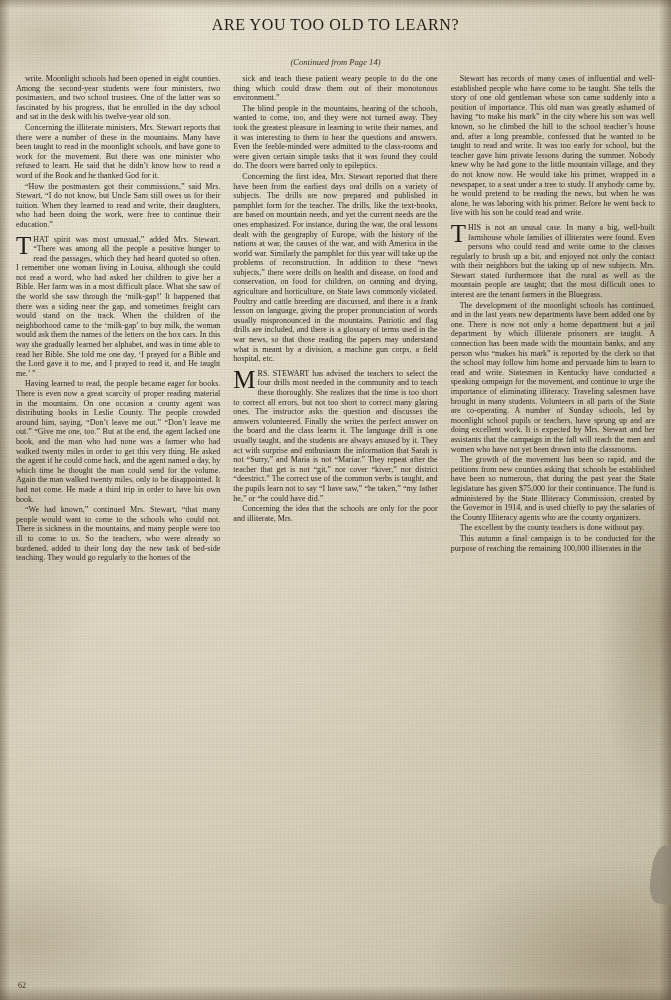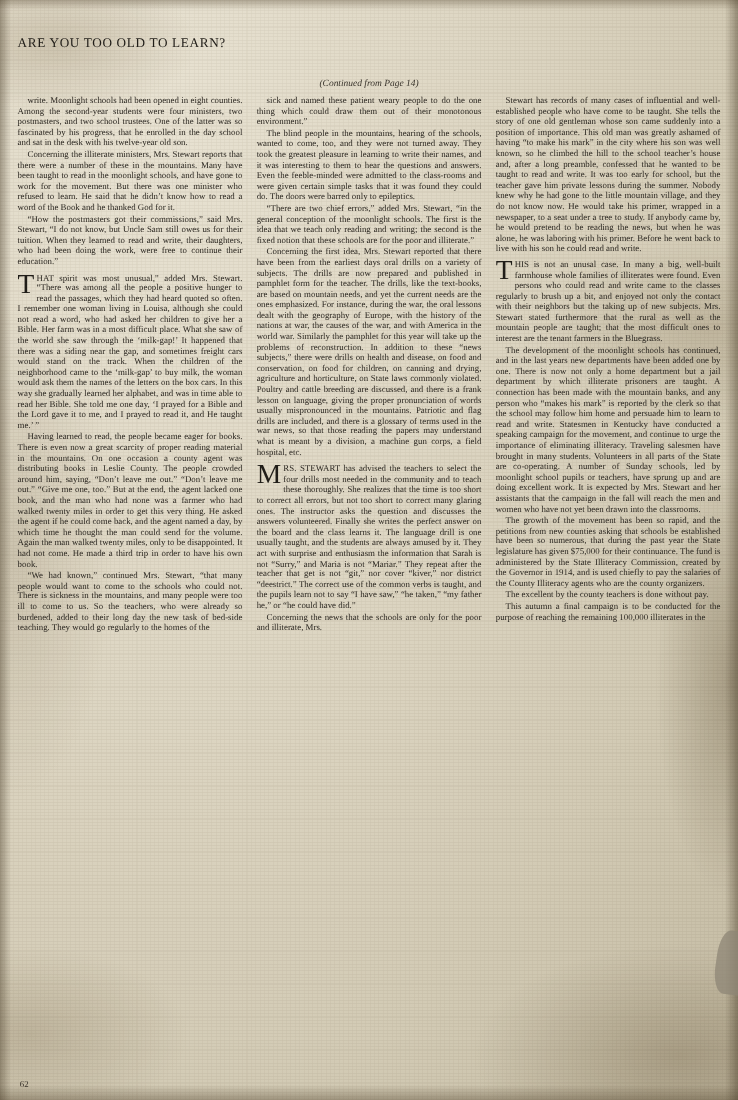--- a/index.html
+++ b/index.html
@@ -48,24 +48,25 @@
 
   .sheet {
     position: relative;
     z-index: 2;
     padding: 14px 16px 10px 16px;
     height: 100%;
     box-sizing: border-box;
   }
 
   .headline {
-    font-size: 12px;
+    text-align: center;
+    font-size: 16px;
     letter-spacing: 0.6px;
     font-weight: normal;
-    margin: 18px 0 3px 0;
+    margin: 2px 0 3px 0;
     font-family: "Liberation Serif", serif;
     color: #201d18;
   }
   .continued {
     text-align: center;
     font-size: 8.6px;
     font-style: italic;
     margin-bottom: 7px;
     color: #37322a;
     margin-top: 23px;
@@ -167,26 +168,25 @@
     <div class="columns">
       <div class="col" id="col-0">
           <p>write. Moonlight schools had been opened in eight counties. Among the second-year students were four ministers, two postmasters, and two school trustees. One of the latter was so fascinated by his progress, that he enrolled in the day school and sat in the desk with his twelve-year old son.</p>
           <p>Concerning the illiterate ministers, Mrs. Stewart reports that there were a number of these in the mountains. Many have been taught to read in the moonlight schools, and have gone to work for the movement. But there was one minister who refused to learn. He said that he didn’t know how to read a word of the Book and he thanked God for it.</p>
           <p>“How the postmasters got their commissions,” said Mrs. Stewart, “I do not know, but Uncle Sam still owes us for their tuition. When they learned to read and write, their daughters, who had been doing the work, were free to continue their education.”</p>
           <p class="dropcap"><span class="cap">T</span><span>HAT spirit was most unusual,” added Mrs. Stewart. “There was among all the people a positive hunger to read the passages, which they had heard quoted so often. I remember one woman living in Louisa, although she could not read a word, who had asked her children to give her a Bible. Her farm was in a most difficult place. What she saw of the world she saw through the ‘milk-gap!’ It happened that there was a siding near the gap, and sometimes freight cars would stand on the track. When the children of the neighborhood came to the ‘milk-gap’ to buy milk, the woman would ask them the names of the letters on the box cars. In this way she gradually learned her alphabet, and was in time able to read her Bible. She told me one day, ‘I prayed for a Bible and the Lord gave it to me, and I prayed to read it, and He taught me.’ ”</span></p>
           <p>Having learned to read, the people became eager for books. There is even now a great scarcity of proper reading material in the mountains. On one occasion a county agent was distributing books in Leslie County. The people crowded around him, saying, “Don’t leave me out.” “Don’t leave me out.” “Give me one, too.” But at the end, the agent lacked one book, and the man who had none was a farmer who had walked twenty miles in order to get this very thing. He asked the agent if he could come back, and the agent named a day, by which time he thought the man could send for the volume. Again the man walked twenty miles, only to be disappointed. It had not come. He made a third trip in order to have his own book.</p>
           <p>“We had known,” continued Mrs. Stewart, “that many people would want to come to the schools who could not. There is sickness in the mountains, and many people were too ill to come to us. So the teachers, who were already so burdened, added to their long day the new task of bed-side teaching. They would go regularly to the homes of the</p>
         </div>
       <div class="col" id="col-1">
-          <p>sick and named these patient weary people to do the one thing which could draw them out of their monotonous environment.”</p>
+          <p>sick and teach these patient weary people to do the one thing which could draw them out of their monotonous environment.”</p>
           <p>The blind people in the mountains, hearing of the schools, wanted to come, too, and they were not turned away. They took the greatest pleasure in learning to write their names, and it was interesting to them to hear the questions and answers. Even the feeble-minded were admitted to the class-rooms and were given certain simple tasks that it was found they could do. The doors were barred only to epileptics.</p>
-          <p>“There are two chief errors,” added Mrs. Stewart, “in the general conception of the moonlight schools. The first is the idea that we teach only reading and writing; the second is the fixed notion that these schools are for the poor and illiterate.”</p>
           <p>Concerning the first idea, Mrs. Stewart reported that there have been from the earliest days oral drills on a variety of subjects. The drills are now prepared and published in pamphlet form for the teacher. The drills, like the text-books, are based on mountain needs, and yet the current needs are the ones emphasized. For instance, during the war, the oral lessons dealt with the geography of Europe, with the history of the nations at war, the causes of the war, and with America in the world war. Similarly the pamphlet for this year will take up the problems of reconstruction. In addition to these “news subjects,” there were drills on health and disease, on food and conservation, on food for children, on canning and drying, agriculture and horticulture, on State laws commonly violated. Poultry and cattle breeding are discussed, and there is a frank lesson on language, giving the proper pronunciation of words usually mispronounced in the mountains. Patriotic and flag drills are included, and there is a glossary of terms used in the war news, so that those reading the papers may understand what is meant by a division, a machine gun corps, a field hospital, etc.</p>
           <p class="dropcap"><span class="cap">M</span><span>RS. STEWART has advised the teachers to select the four drills most needed in the community and to teach these thoroughly. She realizes that the time is too short to correct all errors, but not too short to correct many glaring ones. The instructor asks the question and discusses the answers volunteered. Finally she writes the perfect answer on the board and the class learns it. The language drill is one usually taught, and the students are always amused by it. They act with surprise and enthusiasm the information that Sarah is not “Surry,” and Maria is not “Mariar.” They repeat after the teacher that get is not “git,” nor cover “kiver,” nor district “deestrict.” The correct use of the common verbs is taught, and the pupils learn not to say “I have saw,” “he taken,” “my father he,” or “he could have did.”</span></p>
-          <p>Concerning the news that the schools are only for the poor and illiterate, Mrs.</p>
+          <p>Concerning the idea that the schools are only for the poor and illiterate, Mrs.</p>
         </div>
       <div class="col" id="col-2">
           <p>Stewart has records of many cases of influential and well-established people who have come to be taught. She tells the story of one old gentleman whose son came suddenly into a position of importance. This old man was greatly ashamed of having “to make his mark” in the city where his son was well known, so he climbed the hill to the school teacher’s house and, after a long preamble, confessed that he wanted to be taught to read and write. It was too early for school, but the teacher gave him private lessons during the summer. Nobody knew why he had gone to the little mountain village, and they do not know now. He would take his primer, wrapped in a newspaper, to a seat under a tree to study. If anybody came by, he would pretend to be reading the news, but when he was alone, he was laboring with his primer. Before he went back to live with his son he could read and write.</p>
           <p class="dropcap"><span class="cap">T</span><span>HIS is not an unusal case. In many a big, well-built farmhouse whole families of illiterates were found. Even persons who could read and write came to the classes regularly to brush up a bit, and enjoyed not only the contact with their neighbors but the taking up of new subjects. Mrs. Stewart stated furthermore that the rural as well as the mountain people are taught; that the most difficult ones to interest are the tenant farmers in the Bluegrass.</span></p>
           <p>The development of the moonlight schools has continued, and in the last years new departments have been added one by one. There is now not only a home department but a jail department by which illiterate prisoners are taught. A connection has been made with the mountain banks, and any person who “makes his mark” is reported by the clerk so that the school may follow him home and persuade him to learn to read and write. Statesmen in Kentucky have conducted a speaking campaign for the movement, and continue to urge the importance of eliminating illiteracy. Traveling salesmen have brought in many students. Volunteers in all parts of the State are co-operating. A number of Sunday schools, led by moonlight school pupils or teachers, have sprung up and are doing excellent work. It is expected by Mrs. Stewart and her assistants that the campaign in the fall will reach the men and women who have not yet been drawn into the classrooms.</p>
           <p>The growth of the movement has been so rapid, and the petitions from new counties asking that schools be established have been so numerous, that during the past year the State legislature has given $75,000 for their continuance. The fund is administered by the State Illiteracy Commission, created by the Governor in 1914, and is used chiefly to pay the salaries of the County Illiteracy agents who are the county organizers.</p>
           <p>The excellent by the county teachers is done without pay.</p>
           <p>This autumn a final campaign is to be conducted for the purpose of reaching the remaining 100,000 illiterates in the</p>
         </div>
     </div>

